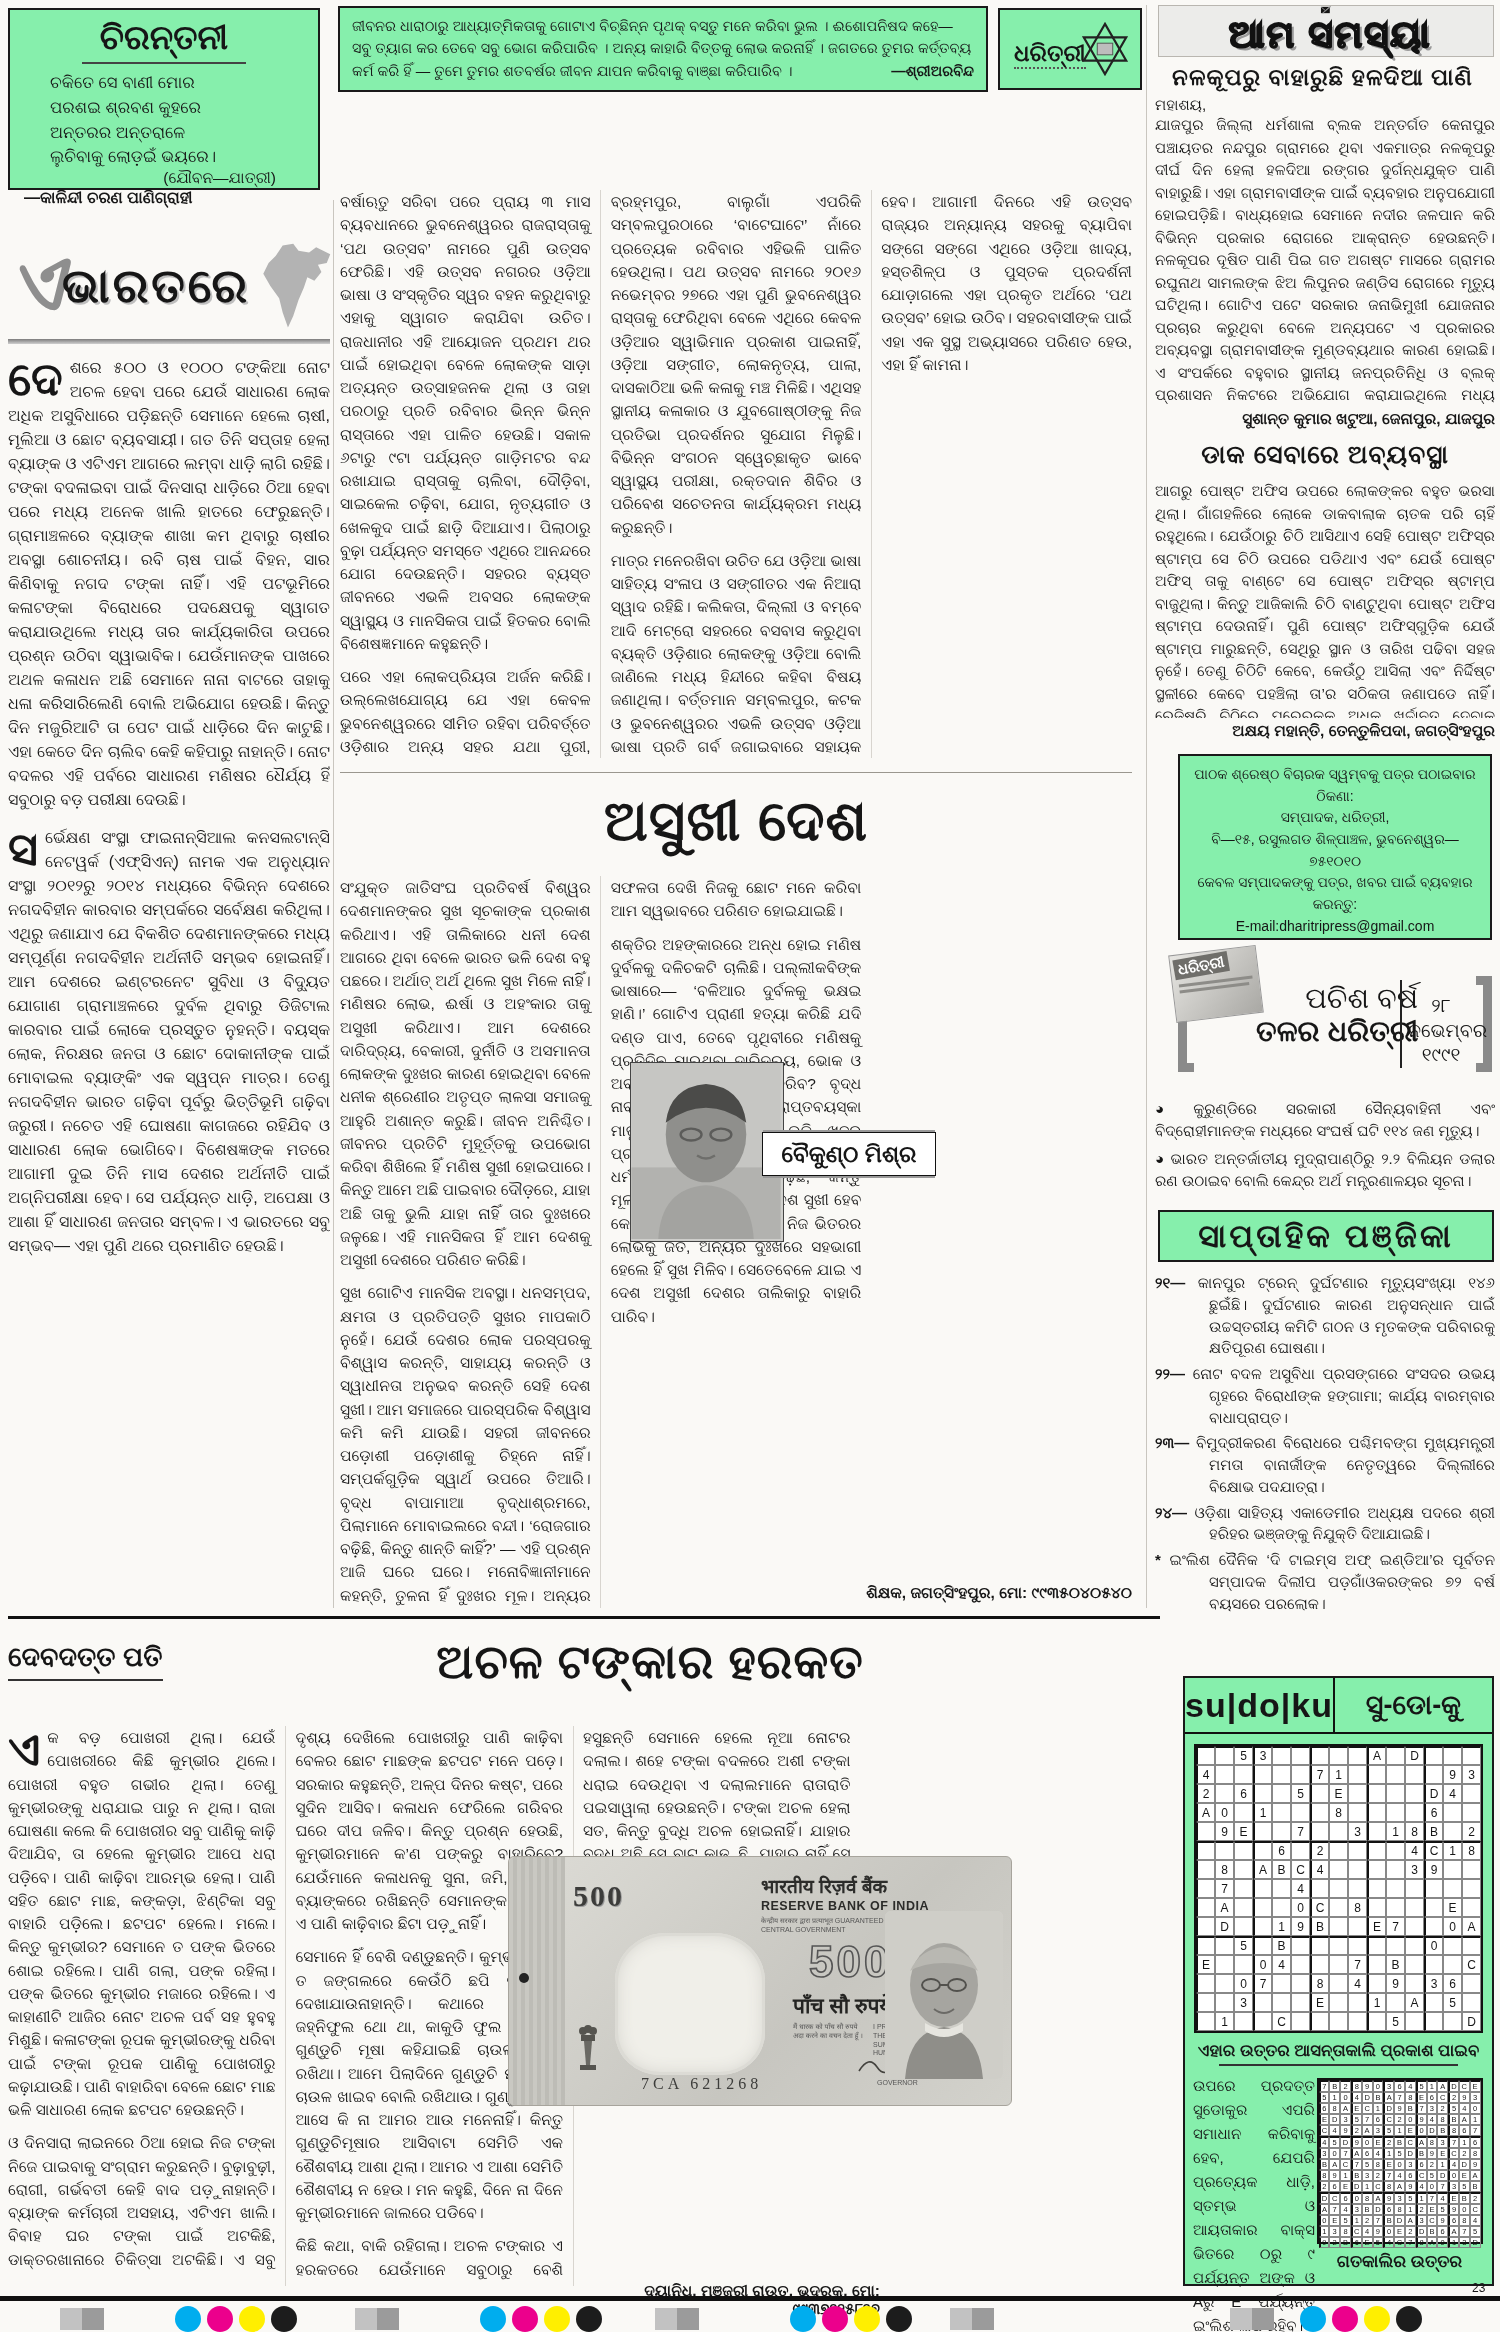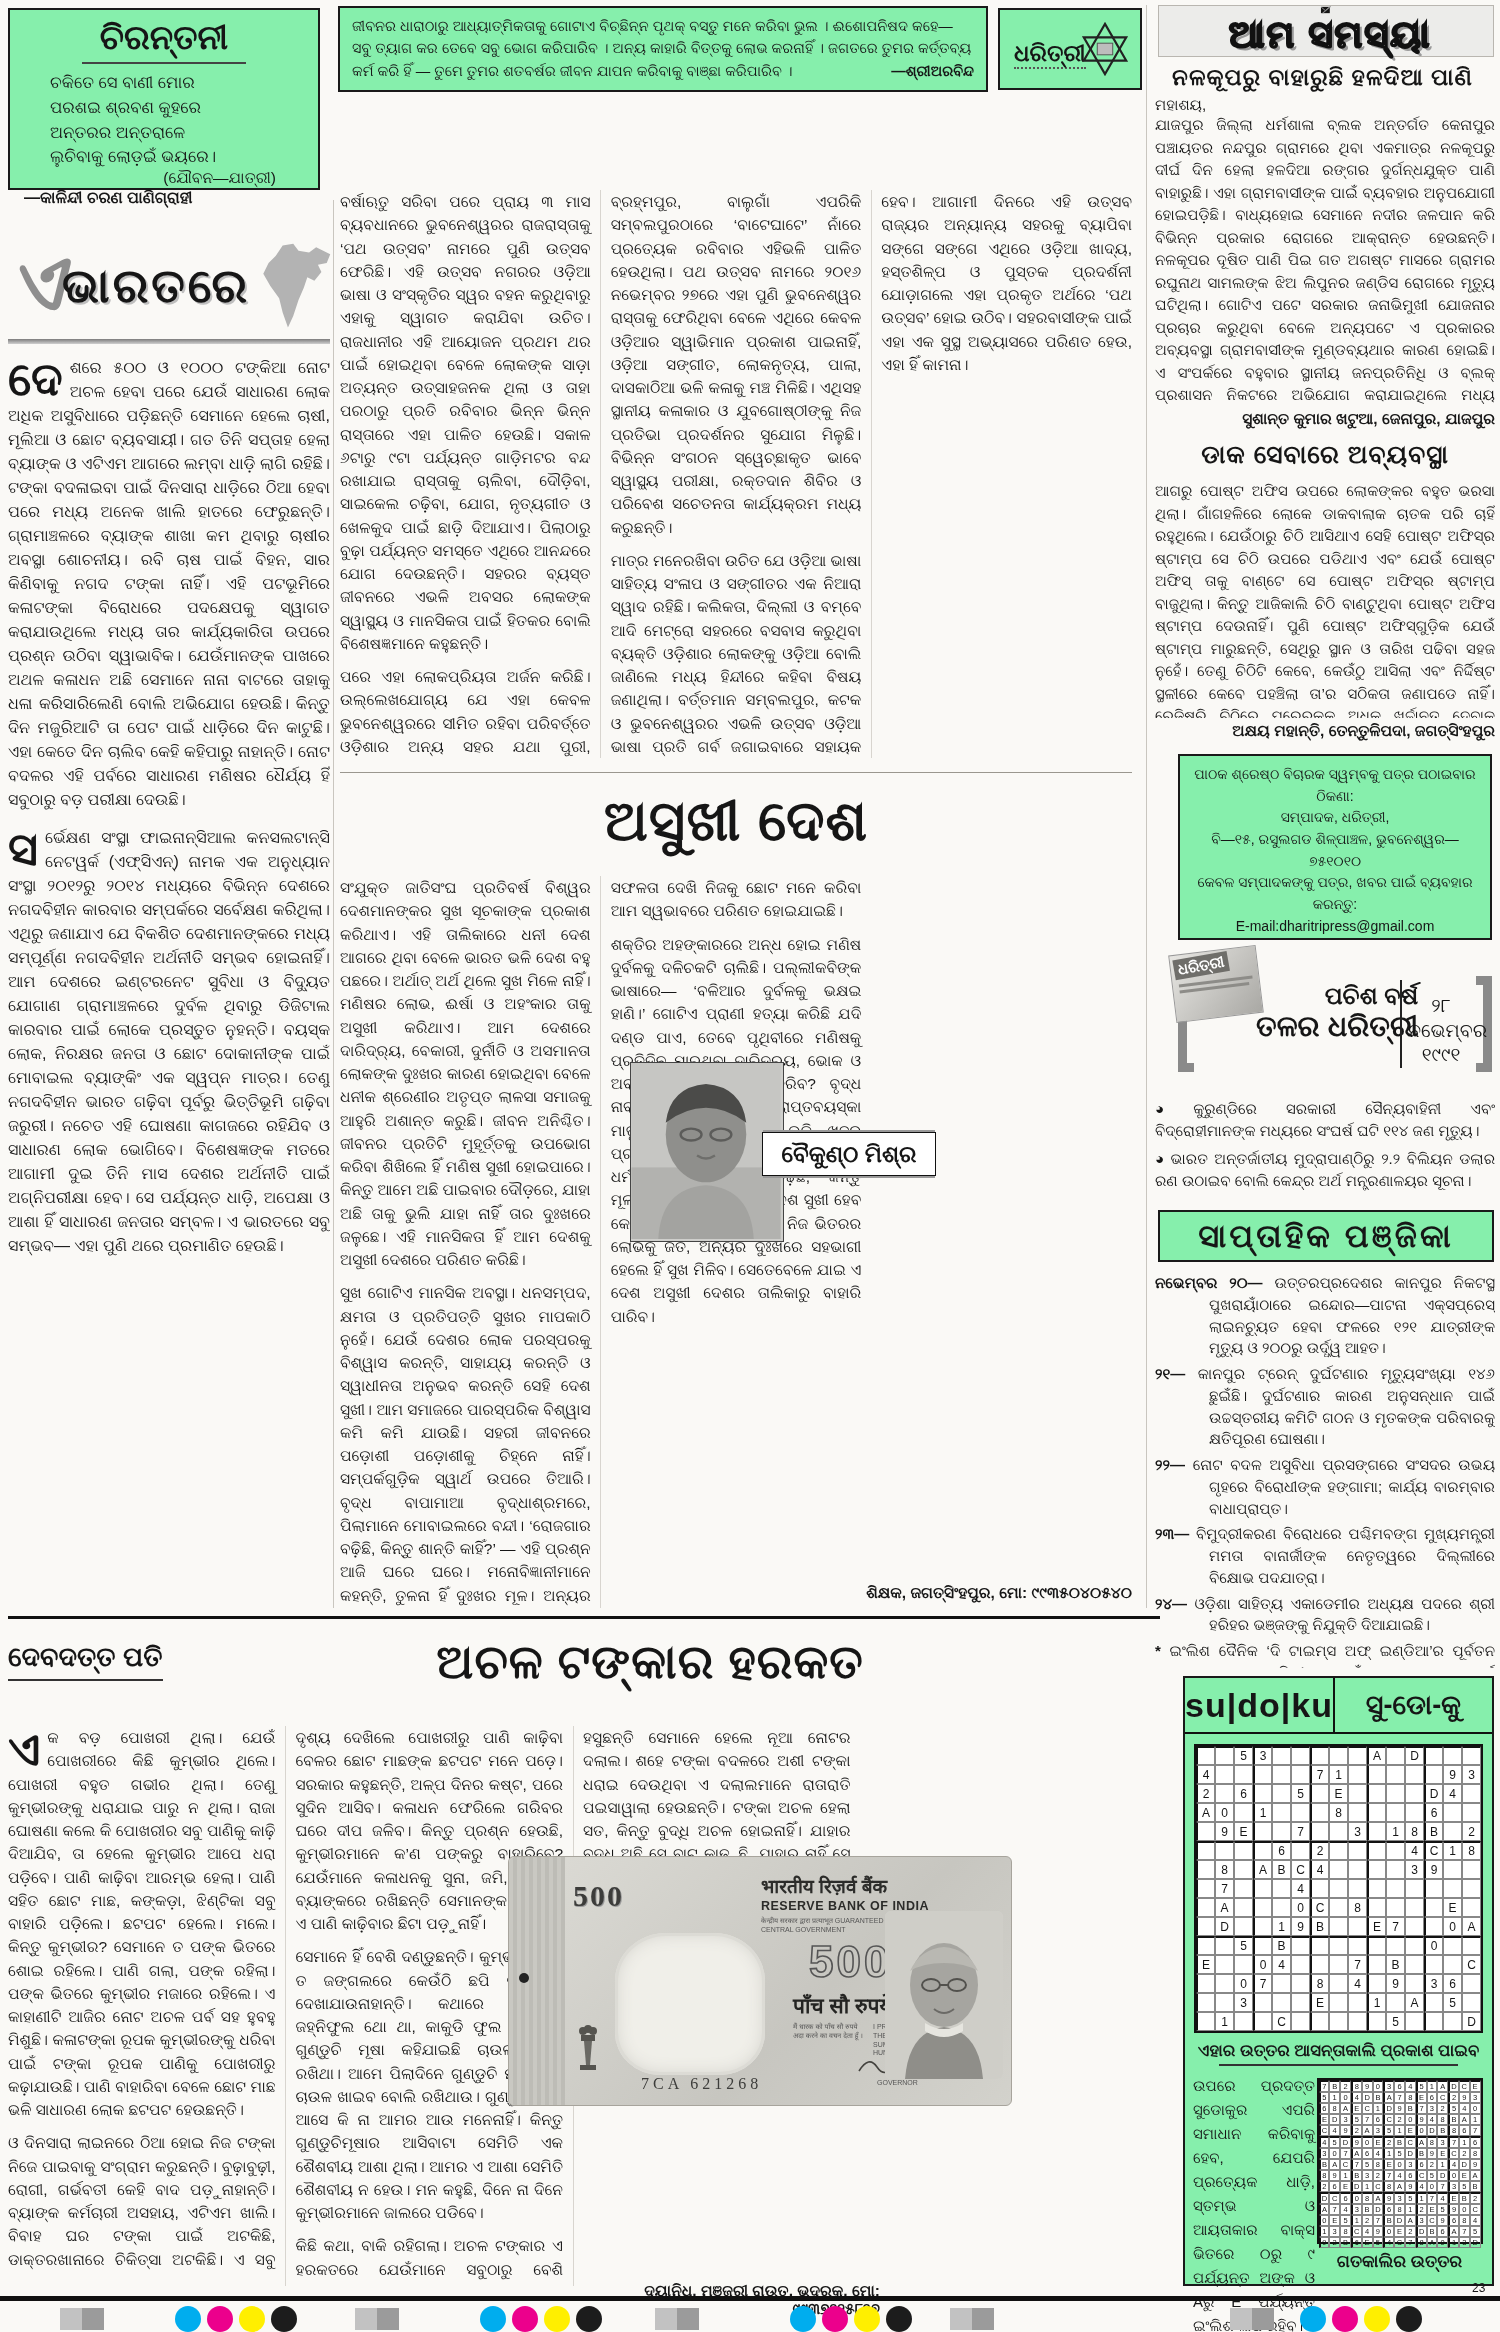--- a/index.html
+++ b/index.html
@@ -98,42 +98,41 @@
 
   <div class="abs" style="left:1178px;top:968px;width:314px;height:116px;">
     <div class="abs" style="left:0;top:8px;width:16px;height:96px;border-left:9px solid #8a8a8a;border-top:9px solid #8a8a8a;border-bottom:9px solid #8a8a8a;box-sizing:border-box;"></div>
     <div class="abs" style="right:0;top:8px;width:16px;height:96px;border-right:9px solid #8a8a8a;border-top:9px solid #8a8a8a;border-bottom:9px solid #8a8a8a;box-sizing:border-box;"></div>
     <div class="abs" style="left:-6px;top:-18px;width:86px;height:66px;background:linear-gradient(135deg,#e7e6e2,#a9a8a4);transform:rotate(-7deg);border:1px solid #999;">
       <div style="background:#6f6e6a;color:#fff;font-weight:bold;font-size:15px;padding:1px 4px;display:inline-block;transform:rotate(-3deg);margin:3px;">ଧରିତ୍ରୀ</div>
       <div style="height:3px;background:#8d8c88;margin:3px 6px;"></div>
       <div style="height:3px;background:#8d8c88;margin:3px 10px 3px 6px;"></div>
     </div>
     <div class="abs" style="left:78px;top:14px;text-align:right;line-height:1.15;">
-      <div style="font-size:24px;font-weight:700;">ପଚିଶ ବର୍ଷ</div>
+      <div style="font-size:29px;font-weight:400;">ପଚିଶ ବର୍ଷ</div>
       <div style="font-size:29px;font-weight:800;">ତଳର ଧରିତ୍ରୀ</div>
     </div>
     <div class="abs" style="left:222px;top:12px;width:2px;height:88px;background:#222;"></div>
     <div class="abs" style="left:230px;top:26px;width:66px;text-align:center;line-height:1.3;">
       <div style="font-size:19px;">୨୮ ନଭେମ୍ବର</div>
       <div style="font-size:19px;">୧୯୯୧</div>
     </div>
   </div>
 
   <div class="abs jt" style="left:1155px;top:1098px;width:340px;font-size:15px;line-height:1.45;">
     <span style="font-weight:bold;">◕ </span><span>କୁରୁଣ୍ଡିରେ ସରକାରୀ ସୈନ୍ୟବାହିନୀ ଏବଂ ବିଦ୍ରୋହୀମାନଙ୍କ ମଧ୍ୟରେ ସଂଘର୍ଷ ଘଟି ୧୧୪ ଜଣ ମୃତ୍ୟୁ।</span>
   </div>
   <div class="abs jt" style="left:1155px;top:1148px;width:340px;font-size:15px;line-height:1.45;">
     <span style="font-weight:bold;">◕ </span><span>ଭାରତ ଅନ୍ତର୍ଜାତୀୟ ମୁଦ୍ରାପାଣ୍ଠିରୁ ୨.୨ ବିଲିୟନ ଡଲାର ରଣ ଉଠାଇବ ବୋଲି କେନ୍ଦ୍ର ଅର୍ଥ ମନ୍ତ୍ରଣାଳୟର ସୂଚନା।</span>
   </div>
 
   <div class="abs box headline" style="left:1158px;top:1210px;width:336px;height:52px;border-width:2.5px;display:flex;align-items:center;justify-content:center;">
     <span style="font-size:32px;font-weight:800;letter-spacing:3px;">ସାପ୍ତାହିକ ପଞ୍ଜିକା</span>
   </div>
   <div class="abs" style="left:1155px;top:1272px;width:340px;height:396px;overflow:hidden;">
-      <p class="alm-e"><b>ନଭେମ୍ବର ୨୦— </b>ଉତ୍ତରପ୍ରଦେଶର କାନପୁର ନିକଟସ୍ଥ ପୁଖରାୟାଁଠାରେ ଇନ୍ଦୋର—ପାଟନା ଏକ୍ସପ୍ରେସ୍ ଲାଇନଚ୍ୟୁତ ହେବା ଫଳରେ ୧୨୧ ଯାତ୍ରୀଙ୍କ ମୃତ୍ୟୁ ଓ ୨୦୦ରୁ ଉର୍ଦ୍ଧ୍ୱ ଆହତ।</p>
       <p class="alm-e"><b>୨୧— </b>କାନପୁର ଟ୍ରେନ୍ ଦୁର୍ଘଟଣାର ମୃତ୍ୟୁସଂଖ୍ୟା ୧୪୬ ଛୁଇଁଛି। ଦୁର୍ଘଟଣାର କାରଣ ଅନୁସନ୍ଧାନ ପାଇଁ ଉଚ୍ଚସ୍ତରୀୟ କମିଟି ଗଠନ ଓ ମୃତକଙ୍କ ପରିବାରକୁ କ୍ଷତିପୂରଣ ଘୋଷଣା।</p>
       <p class="alm-e"><b>୨୨— </b>ନୋଟ ବଦଳ ଅସୁବିଧା ପ୍ରସଙ୍ଗରେ ସଂସଦର ଉଭୟ ଗୃହରେ ବିରୋଧୀଙ୍କ ହଙ୍ଗାମା; କାର୍ଯ୍ୟ ବାରମ୍ବାର ବାଧାପ୍ରାପ୍ତ।</p>
       <p class="alm-e"><b>୨୩— </b>ବିମୁଦ୍ରୀକରଣ ବିରୋଧରେ ପଶ୍ଚିମବଙ୍ଗ ମୁଖ୍ୟମନ୍ତ୍ରୀ ମମତା ବାନାର୍ଜୀଙ୍କ ନେତୃତ୍ୱରେ ଦିଲ୍ଲୀରେ ବିକ୍ଷୋଭ ପଦଯାତ୍ରା।</p>
       <p class="alm-e"><b>୨୪— </b>ଓଡ଼ିଶା ସାହିତ୍ୟ ଏକାଡେମୀର ଅଧ୍ୟକ୍ଷ ପଦରେ ଶ୍ରୀ ହରିହର ଭଞ୍ଜଙ୍କୁ ନିଯୁକ୍ତି ଦିଆଯାଇଛି।</p>
       <p class="alm-e"><b>* </b>ଇଂଲିଶ ଦୈନିକ ‘ଦି ଟାଇମ୍ସ ଅଫ୍ ଇଣ୍ଡିଆ’ର ପୂର୍ବତନ ସମ୍ପାଦକ ଦିଲୀପ ପଡ଼ଗାଁଓକରଙ୍କର ୭୨ ବର୍ଷ ବୟସରେ ପରଲୋକ।</p>
     </div>
 
   <div class="abs box" style="left:1183px;top:1676px;width:311px;height:610px;border-width:2.5px;">
     <div style="display:flex;height:54px;border-bottom:2.5px solid #111;">
       <div style="flex:0 0 138px;display:flex;align-items:center;justify-content:center;border-right:2.5px solid #111;">

